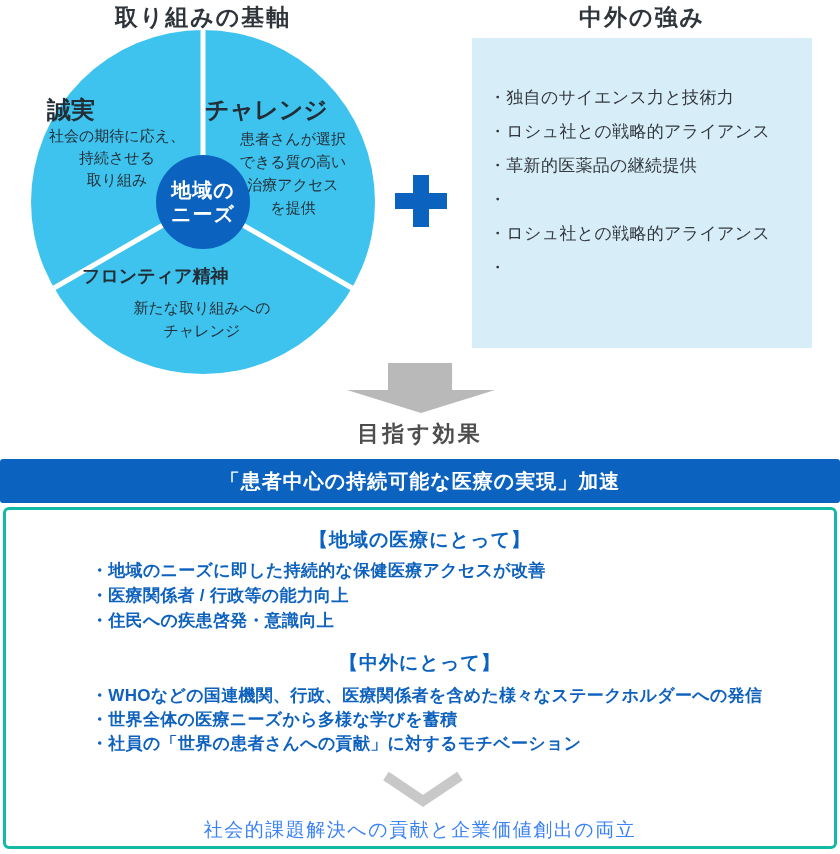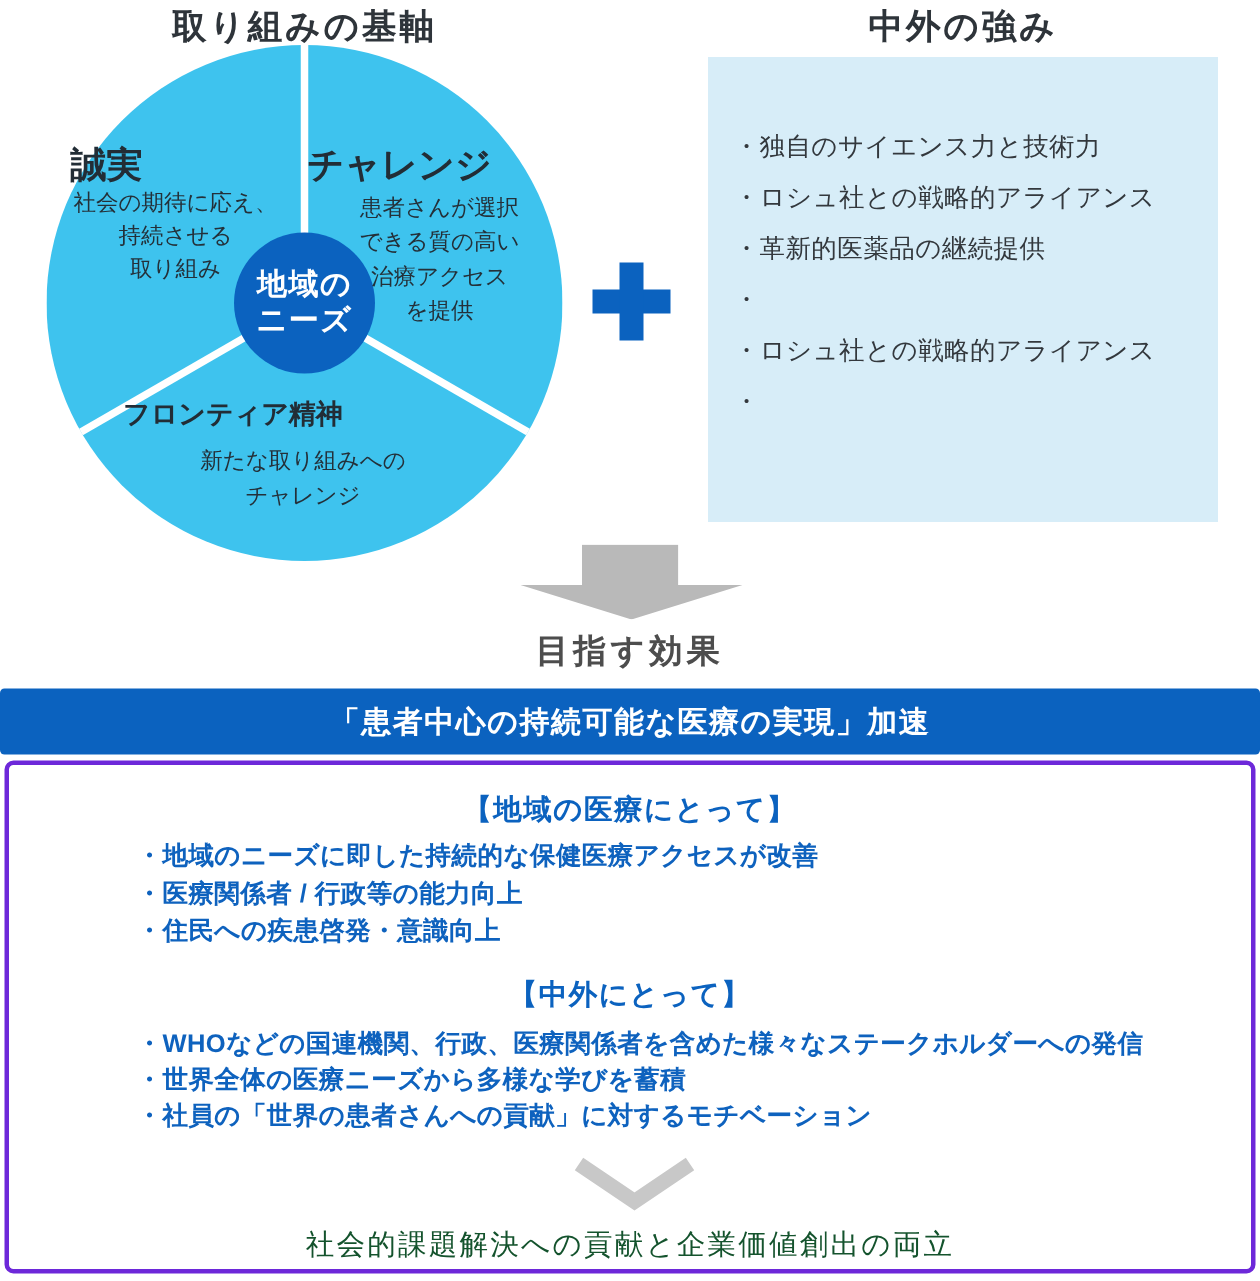--- a/index.html
+++ b/index.html
@@ -65,42 +65,42 @@
   .banner {
     position:absolute; left:0; top:459px; width:840px; height:44px;
     background:#0B62BF; color:#ffffff; font-size:20px; font-weight:bold;
     display:flex; align-items:center; justify-content:center;
     border-radius:3px; letter-spacing:1px;
   }
 
   
   .effects-box {
     position:absolute; left:3px; top:507px; width:834px; height:342px;
-    border:3px solid #6d28d9; border-radius:6px; background:#ffffff;
+    border:3px solid #14b8a6; border-radius:6px; background:#ffffff;
     box-sizing:border-box;
   }
   .effects-section-title {
     position:absolute; left:0; width:100%; text-align:center;
     font-size:19px; font-weight:bold; color:#0B62BF; letter-spacing:1px;
   }
   #sec1-title { top:17px; }
   #sec2-title { top:140px; }
   .effects-list { position:absolute; left:85px; }
   #sec1-list { top:48px;  }
   #sec1-list .effect-item { line-height:25px; }
   #sec2-list { top:174px; }
   #sec2-list .effect-item { line-height:24px; }
   .effect-item {
     display:flex; font-size:17px; font-weight:bold; color:#0E62BE;
     letter-spacing:0.3px;
   }
   .chevron-wrap { position:absolute; left:374px; top:261px; width:90px; height:40px; }
   .conclusion {
     position:absolute; left:0; top:307px; width:100%; text-align:center;
-    font-size:19px; color:#14532d; letter-spacing:1.5px;
+    font-size:19px; color:#3b82f6; letter-spacing:1.5px;
   }
 </style>
 </head>
 <body>
 
 <div class="canvas">
 
   <div class="section-heading" id="heading-strengths">中外の強み</div>
   <div class="section-heading" id="heading-foundation">取り組みの基軸</div>
 

